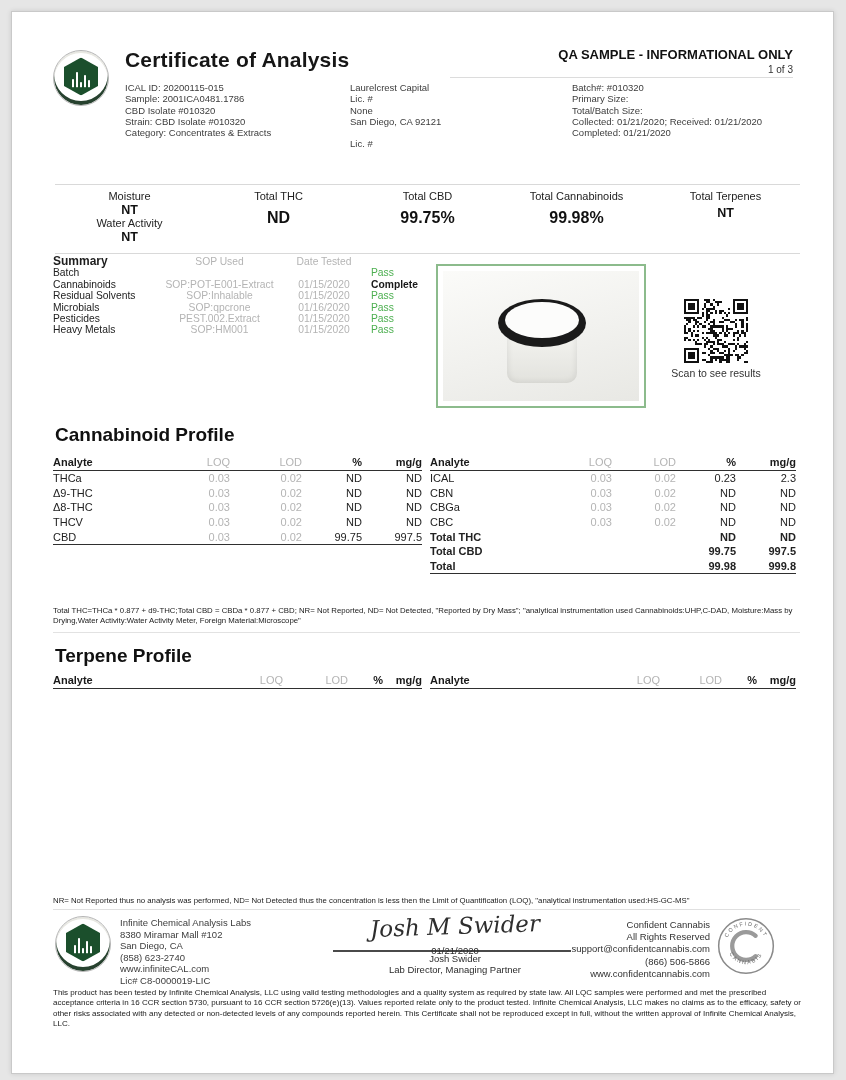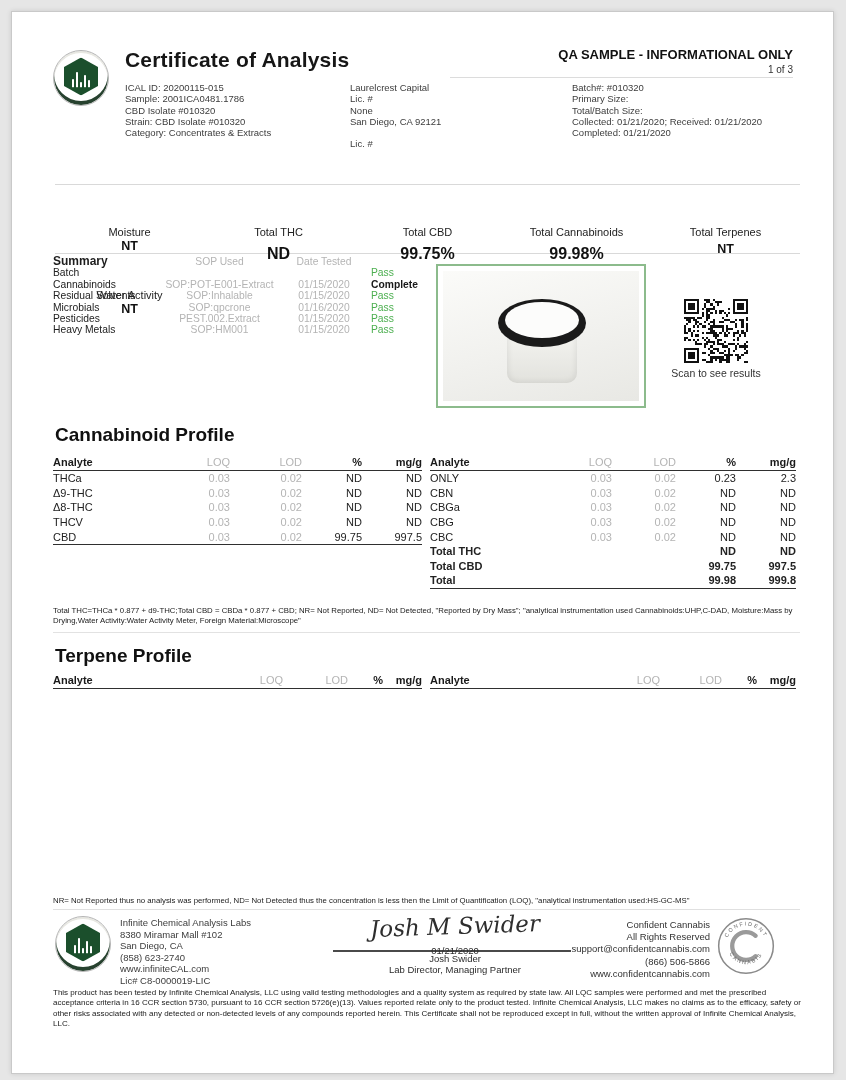--- a/index.html
+++ b/index.html
@@ -34,21 +34,21 @@
   .badge .bars i:nth-child(1){height:8px}
   .badge .bars i:nth-child(2){height:15px}
   .badge .bars i:nth-child(3){height:5px}
   .badge .bars i:nth-child(4){height:12px}
   .badge .bars i:nth-child(5){height:7px}
 
   
   .band{position:absolute;left:55px;top:184px;width:745px;height:68px;
     border-top:1px solid #d9d9d9;border-bottom:1px solid #d9d9d9;display:flex;}
   .band .col{flex:1;text-align:center;padding-top:5px;}
-  .band .lbl{font-size:11px;color:#222;margin-top:36px;}
+  .band .lbl{font-size:11px;color:#222;}
   .band .big{font-size:16px;font-weight:700;color:#111;margin-top:7px;}
   .band .mid{font-size:12.5px;font-weight:700;color:#111;margin-top:1px;}
 
   
   .sumt{position:absolute;left:53px;top:256px;width:385px;font-size:10.3px;}
   .srow{display:grid;grid-template-columns:103px 127px 82px 73px;line-height:11.4px;}
   .srow .c1{text-align:left;color:#1d1d1d;font-weight:700;}
   .srow .c2,.srow .c3{text-align:center;}
   .srow .c4{text-align:left;padding-left:6px;}
   .srow.head .c1{font-size:12px;}
@@ -547,42 +547,35 @@
       <tr>
     <th class="ta">Analyte</th>
     <th class="gray">LOQ</th>
     <th class="gray">LOD</th>
     <th>%</th>
     <th>mg/g</th>
   </tr>
     </thead>
   <tbody>
     <tr>
-        <td class="ta">ONLY</td>
+        <td class="ta">ICAL</td>
         <td class="gray">0.03</td>
         <td class="gray">0.02</td>
         <td>0.23</td>
         <td>2.3</td>
       </tr>
     <tr>
         <td class="ta">CBN</td>
         <td class="gray">0.03</td>
         <td class="gray">0.02</td>
         <td>ND</td>
         <td>ND</td>
       </tr>
     <tr>
         <td class="ta">CBGa</td>
-        <td class="gray">0.03</td>
-        <td class="gray">0.02</td>
-        <td>ND</td>
-        <td>ND</td>
-      </tr>
-    <tr>
-        <td class="ta">CBG</td>
         <td class="gray">0.03</td>
         <td class="gray">0.02</td>
         <td>ND</td>
         <td>ND</td>
       </tr>
     <tr>
         <td class="ta">CBC</td>
         <td class="gray">0.03</td>
         <td class="gray">0.02</td>
         <td>ND</td>

